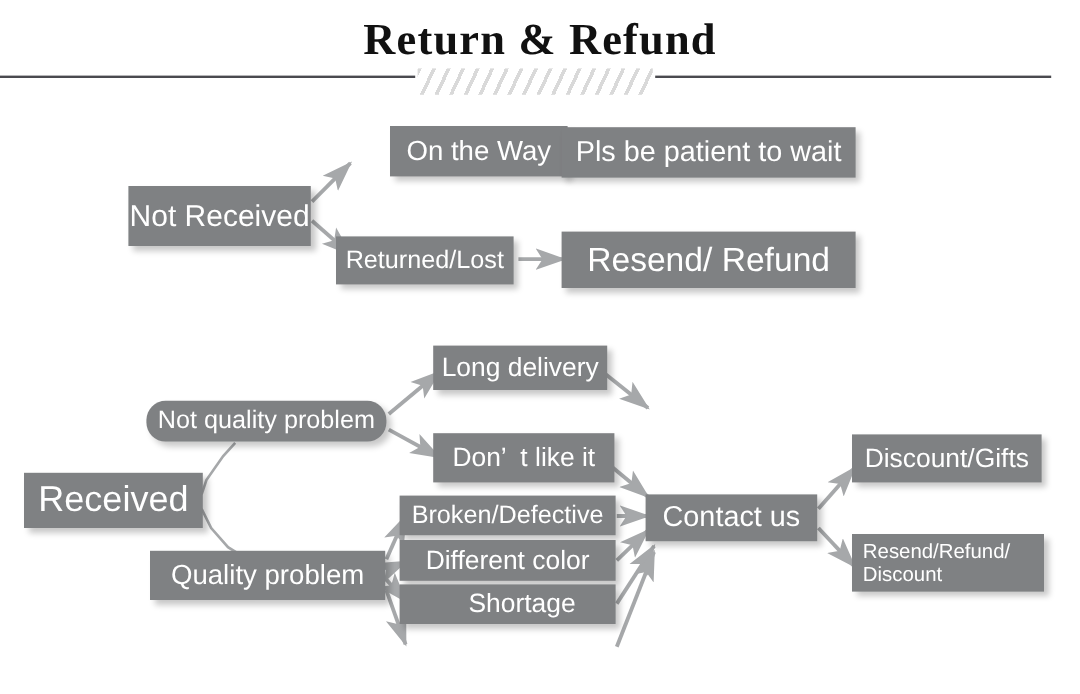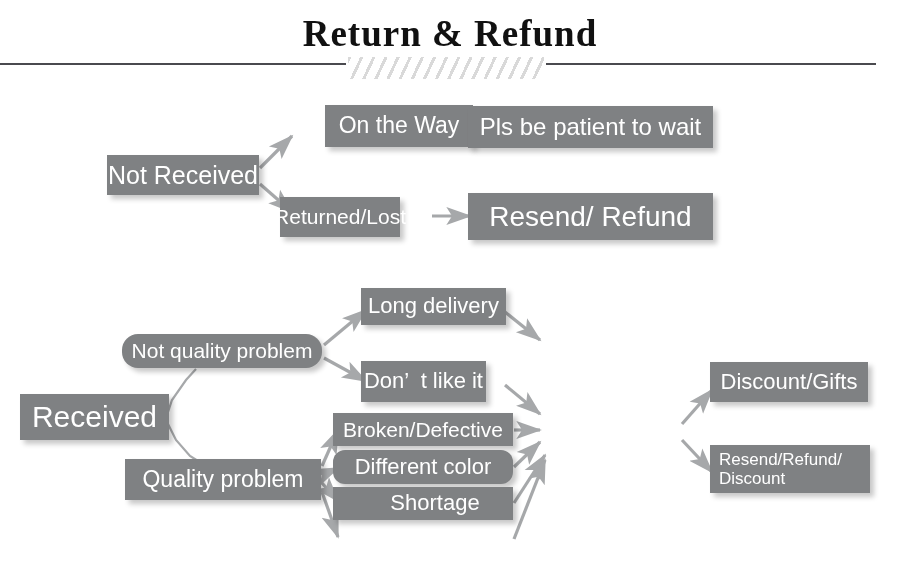--- a/index.html
+++ b/index.html
@@ -93,46 +93,47 @@
       <path d="M682,424 L712,390"></path>
       <path d="M682,440 L712,472"></path>
     </g>
 
     <g stroke="#a6a8aa" stroke-width="2.2" fill="none">
       <path d="M168,412 L172,400 L186,380 L196,369"></path>
       <path d="M168,424 L176,440 L190,456 L198,461"></path>
     </g>
   </svg>
 
-  <div class="box" style="left:107px;top:155px;width:152px;height:40px;font-size:25px;text-align:center;">Not Received</div>
+  <div class="box" style="left:107px;top:155px;width:152px;height:50px;font-size:25px;text-align:center;">Not Received</div>
 
   <div class="box" style="left:285px;top:105px;width:148px;height:42px;font-size:23px;margin-left:40px;">On the Way</div>
 
   <div class="box" style="left:468px;top:106px;width:245px;height:42px;font-size:24px;">Pls be patient to wait</div>
 
-  <div class="box" style="left:280px;top:197px;width:120px;height:40px;font-size:21px;">Returned/Lost</div>
+  <div class="box" style="left:280px;top:197px;width:148px;height:40px;font-size:21px;">Returned/Lost</div>
 
   <div class="box" style="left:468px;top:193px;width:245px;height:47px;font-size:28px;">Resend/ Refund</div>
 
   <div class="box" style="left:20px;top:394px;width:149px;height:46px;font-size:30px;">Received</div>
 
   <div class="box" style="left:122px;top:334px;width:200px;height:34px;font-size:21px;border-radius:16px;">Not quality problem</div>
 
   <div class="box" style="left:125px;top:459px;width:196px;height:41px;font-size:23px;">Quality problem</div>
 
   <div class="box" style="left:361px;top:288px;width:145px;height:37px;font-size:22px;">Long delivery</div>
 
-  <div class="box" style="left:361px;top:361px;width:125px;height:41px;font-size:22px;">Don’  t like it</div>
+  <div class="box" style="left:361px;top:361px;width:151px;height:41px;font-size:22px;">Don’  t like it</div>
 
   <div class="box" style="left:333px;top:413px;width:180px;height:33px;font-size:21px;">Broken/Defective</div>
 
-  <div class="box" style="left:333px;top:450px;width:180px;height:34px;font-size:22px;border-radius:12px;">Different color</div>
+  <div class="box" style="left:333px;top:450px;width:180px;height:34px;font-size:22px;">Different color</div>
 
   <div class="box" style="left:333px;top:487px;width:180px;height:33px;font-size:22px;padding-left:24px;">Shortage</div>
 
 
+  <div class="box" style="left:538px;top:412px;width:143px;height:39px;font-size:24px;">Contact us</div>
 
   <div class="box" style="left:710px;top:362px;width:158px;height:40px;font-size:22px;">Discount/Gifts</div>
 
   <div class="box left-align" style="left:710px;top:445px;width:160px;height:48px;font-size:17px;">Resend/Refund/
 Discount</div>
 
 </div>
 
 </body></html>

